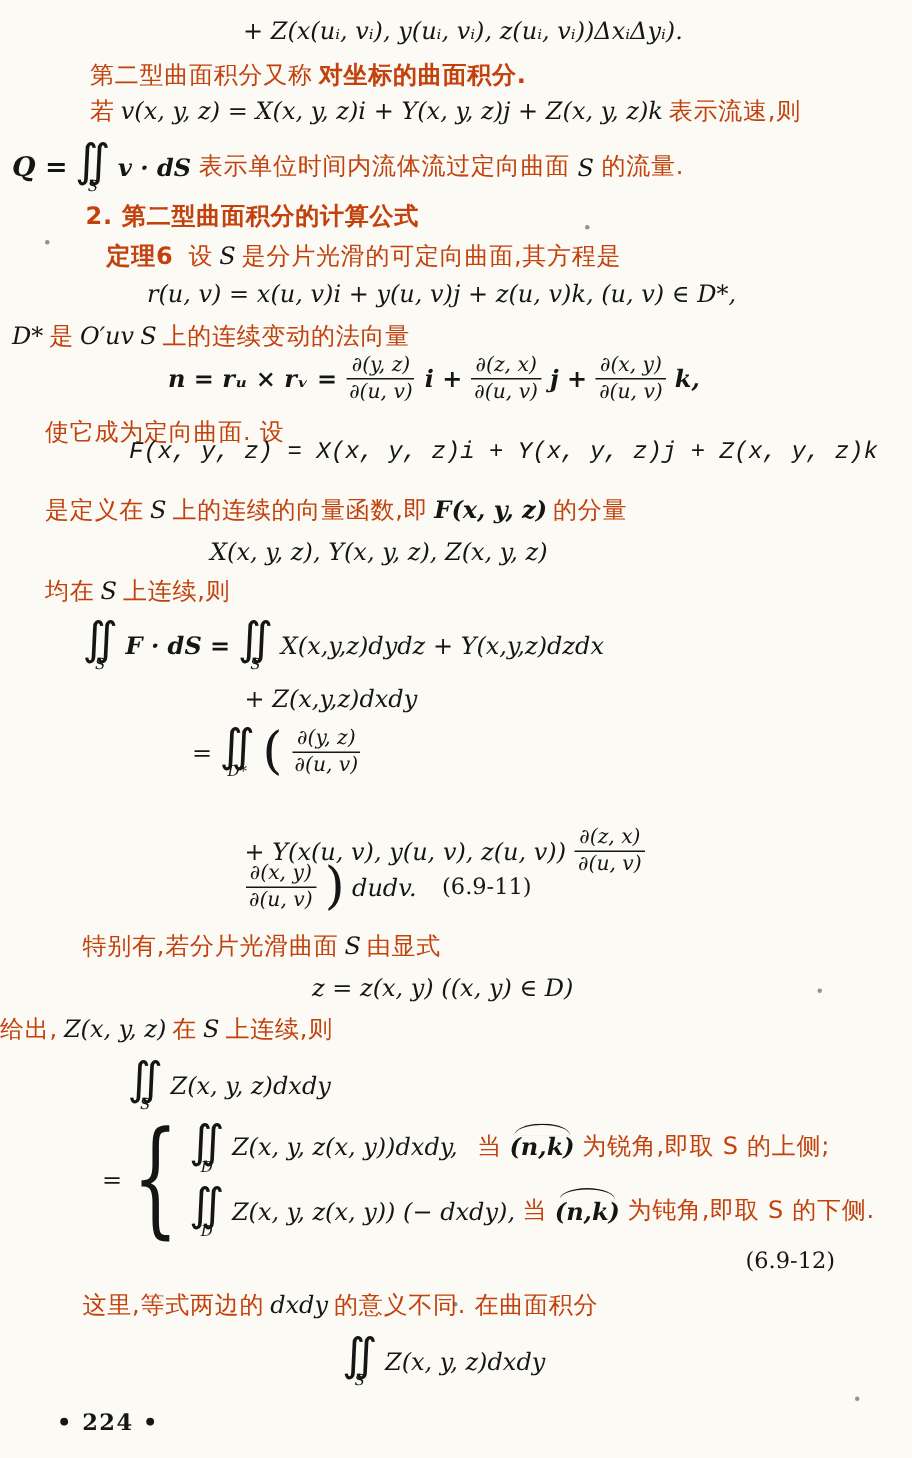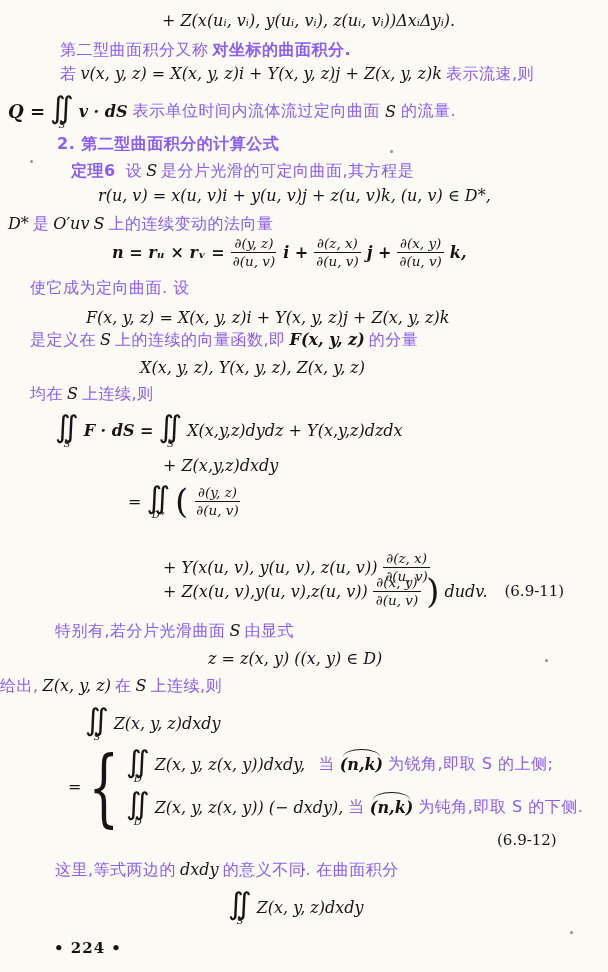--- a/index.html
+++ b/index.html
@@ -5,21 +5,21 @@
   html,body{margin:0;padding:0;}
   body{
     width:608px;height:972px;overflow:hidden;
     background:#fbfaf5;color:#151515;
     font-family:"DejaVu Sans","Liberation Sans",sans-serif;
   }
   .page{position:relative;width:608px;height:940px;background:#fbfaf5;}
   .abs{position:absolute;white-space:nowrap;}
   .row{display:flex;align-items:center;gap:5px;}
   .prow{display:flex;align-items:baseline;gap:4px;}
-  .cn{font-family:"DejaVu Sans","Liberation Sans",sans-serif;font-size:16px;letter-spacing:0.5px;color:#8b5cf6;}
+  .cn{font-family:"DejaVu Sans","Liberation Sans",sans-serif;font-size:16px;letter-spacing:0.5px;color:#c2410c;}
   .m{font-family:"DejaVu Serif","Liberation Serif",serif;font-style:italic;font-size:16px;color:#151515;}
   .b{font-weight:bold;}
   .w600{font-weight:600;}
   .iint{display:inline-flex;flex-direction:column;align-items:center;line-height:1;}
   .iint-g{font-size:30px;font-style:normal;font-family:"DejaVu Sans","DejaVu Serif",sans-serif;line-height:1.05;}
   .iint-s{font-size:10px;font-style:italic;font-family:"DejaVu Serif",serif;margin-top:-3px;}
   .frac{display:inline-flex;flex-direction:column;align-items:center;font-size:13.5px;line-height:1.25;font-style:italic;font-family:"DejaVu Serif",serif;}
   .frac .num{padding:0 3px;border-bottom:1.3px solid #151515;}
   .frac .den{padding:0 3px;}
   .bigp{font-size:34px;font-style:normal;line-height:1;font-family:"DejaVu Serif",serif;font-weight:300;}
@@ -103,21 +103,21 @@
       <span class="num">∂(x, y)</span>
       <span class="den">∂(u, v)</span>
     </span>
     <span class="m b">k,</span>
   </div>
 
   <div class="abs" style="left:30px;top:278px;">
     <span class="cn">使它成为定向曲面. 设</span>
   </div>
 
-  <div class="abs m" style="left:86px;top:308px;">
+  <div class="abs m" style="left:86px;top:292px;font-family:Liberation Mono, monospace;">
     <span>F(x, y, z) = X(x, y, z)i + Y(x, y, z)j + Z(x, y, z)k</span>
   </div>
 
   <div class="abs prow" style="left:30px;top:330px;">
     <span class="cn">是定义在</span>
     <span class="m">S</span>
     <span class="cn">上的连续的向量函数,即</span>
     <span class="m b">F(x, y, z)</span>
     <span class="cn">的分量</span>
   </div>
@@ -164,21 +164,20 @@
 
   <div class="abs row" style="left:163px;top:544px;height:46px;">
     <span class="m">+ Y(x(u, v), y(u, v), z(u, v))</span>
     <span class="frac">
       <span class="num">∂(z, x)</span>
       <span class="den">∂(u, v)</span>
     </span>
   </div>
 
   <div class="abs row" style="left:163px;top:568px;height:46px;">
-    <span class="m">+ Z(x(u, v),y(u, v),z(u, v))</span>
     <span class="frac">
       <span class="num">∂(x, y)</span>
       <span class="den">∂(u, v)</span>
     </span>
     <span class="bigp">)</span>
     <span class="m">dudv.</span>
     <span class="tag" style="margin-left:12px;">(6.9-11)</span>
   </div>
 
   <div class="abs prow" style="left:55px;top:621px;">
@@ -245,21 +244,21 @@
   </div>
 
   <div class="abs row" style="left:228px;top:884px;height:46px;">
     <span class="iint">
       <span class="iint-g">∬</span>
       <span class="iint-s">S</span>
     </span>
     <span class="m">Z(x, y, z)dxdy</span>
   </div>
 
-  <div class="abs" style="left:38px;top:938px;margin-left:16px;">
+  <div class="abs" style="left:38px;top:938px;">
     <span class="pgnum">• 224 •</span>
   </div>
 
   <div class="speck" style="left:390px;top:150px;"></div>
   <div class="speck" style="left:30px;top:160px;"></div>
   <div class="speck" style="left:545px;top:659px;"></div>
   <div class="speck" style="left:302px;top:868px;"></div>
   <div class="speck" style="left:570px;top:931px;"></div>
 
 </div>

